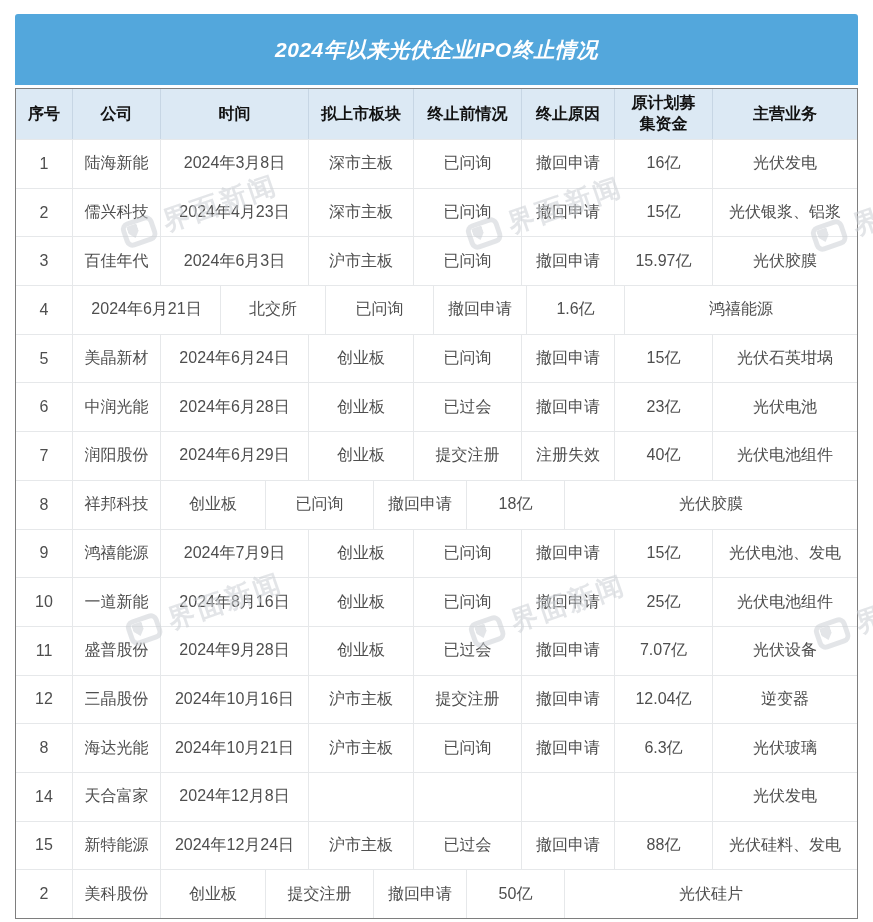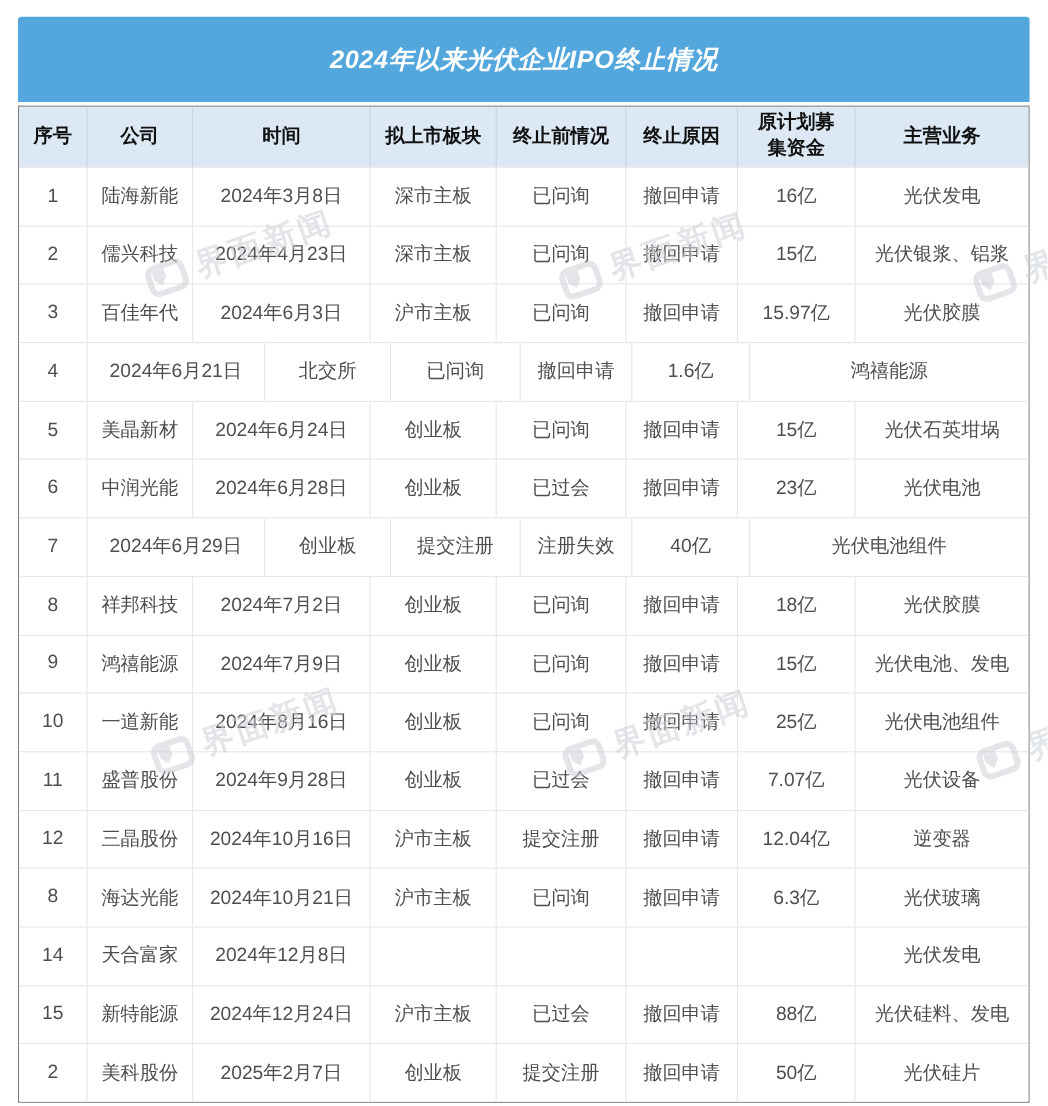--- a/index.html
+++ b/index.html
@@ -151,31 +151,31 @@
             <div class="cell c1">中润光能</div>
             <div class="cell c2">2024年6月28日</div>
             <div class="cell c3">创业板</div>
             <div class="cell c4">已过会</div>
             <div class="cell c5">撤回申请</div>
             <div class="cell c6">23亿</div>
             <div class="cell c7">光伏电池</div>
           </div>
           <div class="row">
             <div class="cell c0">7</div>
+            <div class="cell c1">润阳股份</div>
             <div class="cell c2">2024年6月29日</div>
             <div class="cell c3">创业板</div>
             <div class="cell c4">提交注册</div>
             <div class="cell c5">注册失效</div>
             <div class="cell c6">40亿</div>
             <div class="cell c7">光伏电池组件</div>
           </div>
           <div class="row">
             <div class="cell c0">8</div>
             <div class="cell c1">祥邦科技</div>
-            <div class="cell c2">2024年7月2日</div>
             <div class="cell c3">创业板</div>
             <div class="cell c4">已问询</div>
             <div class="cell c5">撤回申请</div>
             <div class="cell c6">18亿</div>
             <div class="cell c7">光伏胶膜</div>
           </div>
           <div class="row">
             <div class="cell c0">9</div>
             <div class="cell c1">鸿禧能源</div>
             <div class="cell c2">2024年7月9日</div>
@@ -241,21 +241,20 @@
             <div class="cell c2">2024年12月24日</div>
             <div class="cell c3">沪市主板</div>
             <div class="cell c4">已过会</div>
             <div class="cell c5">撤回申请</div>
             <div class="cell c6">88亿</div>
             <div class="cell c7">光伏硅料、发电</div>
           </div>
           <div class="row">
             <div class="cell c0">2</div>
             <div class="cell c1">美科股份</div>
-            <div class="cell c2">2025年2月7日</div>
             <div class="cell c3">创业板</div>
             <div class="cell c4">提交注册</div>
             <div class="cell c5">撤回申请</div>
             <div class="cell c6">50亿</div>
             <div class="cell c7">光伏硅片</div>
           </div>
         </div>
     </div>
   </div>
 

